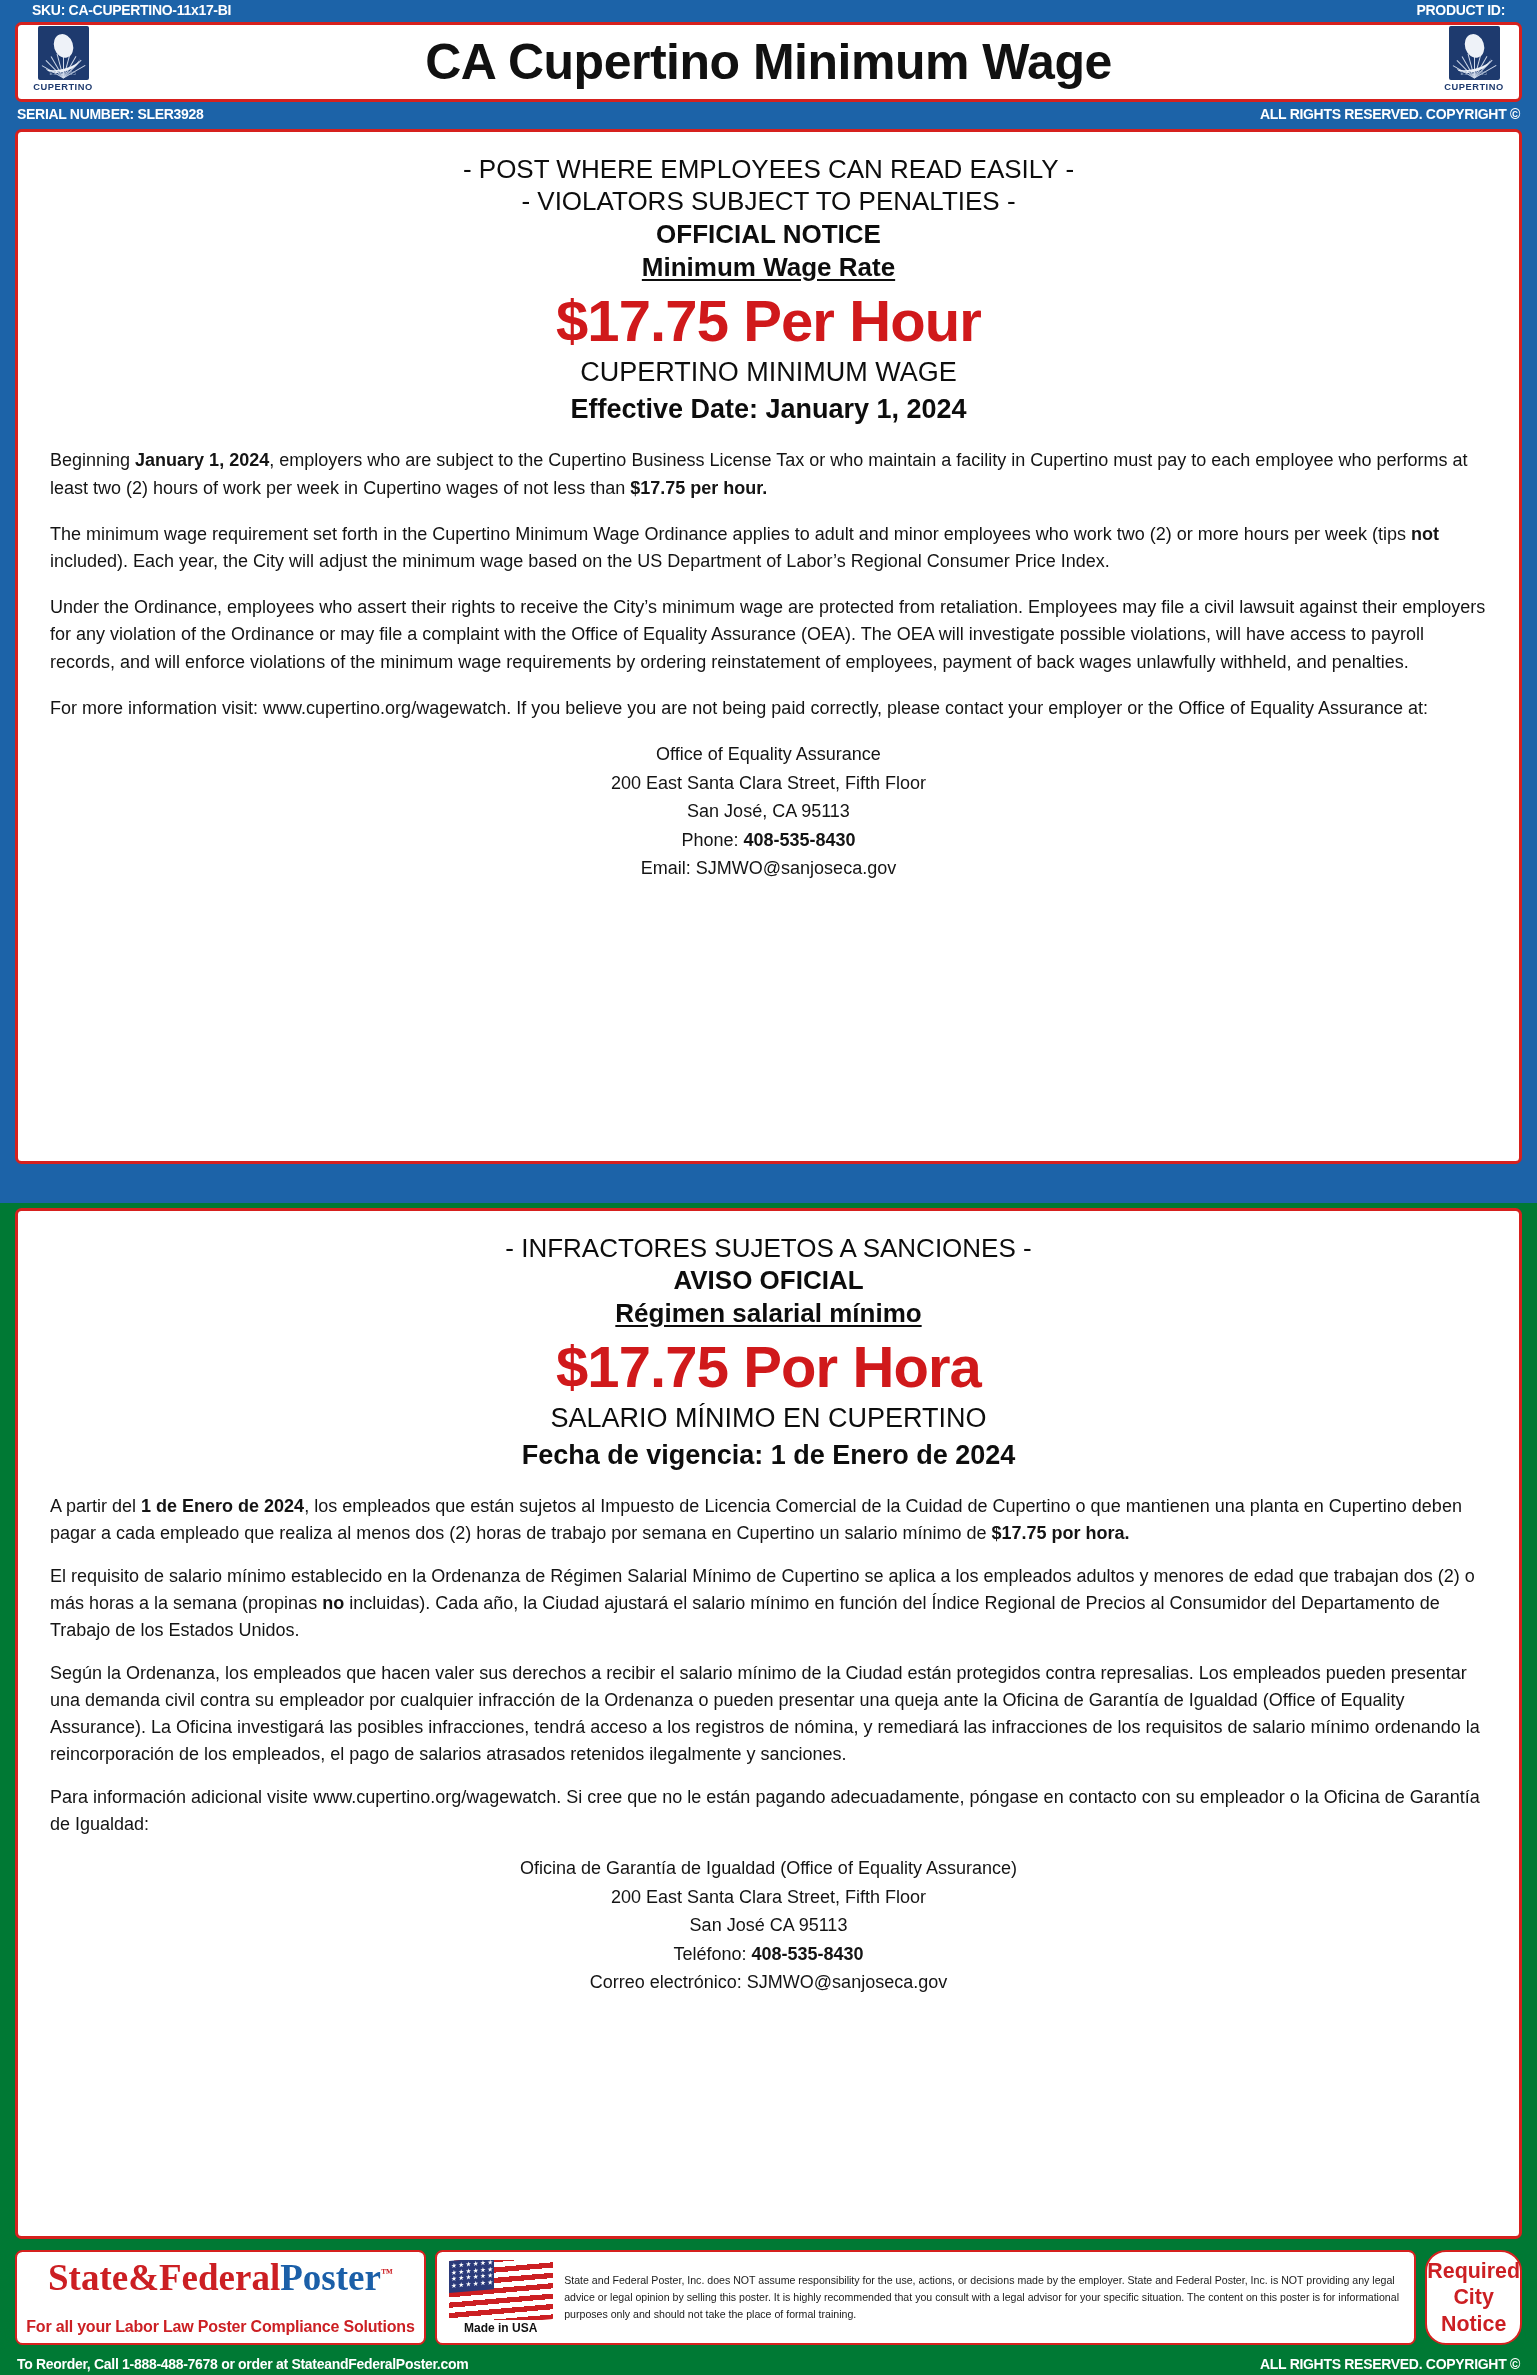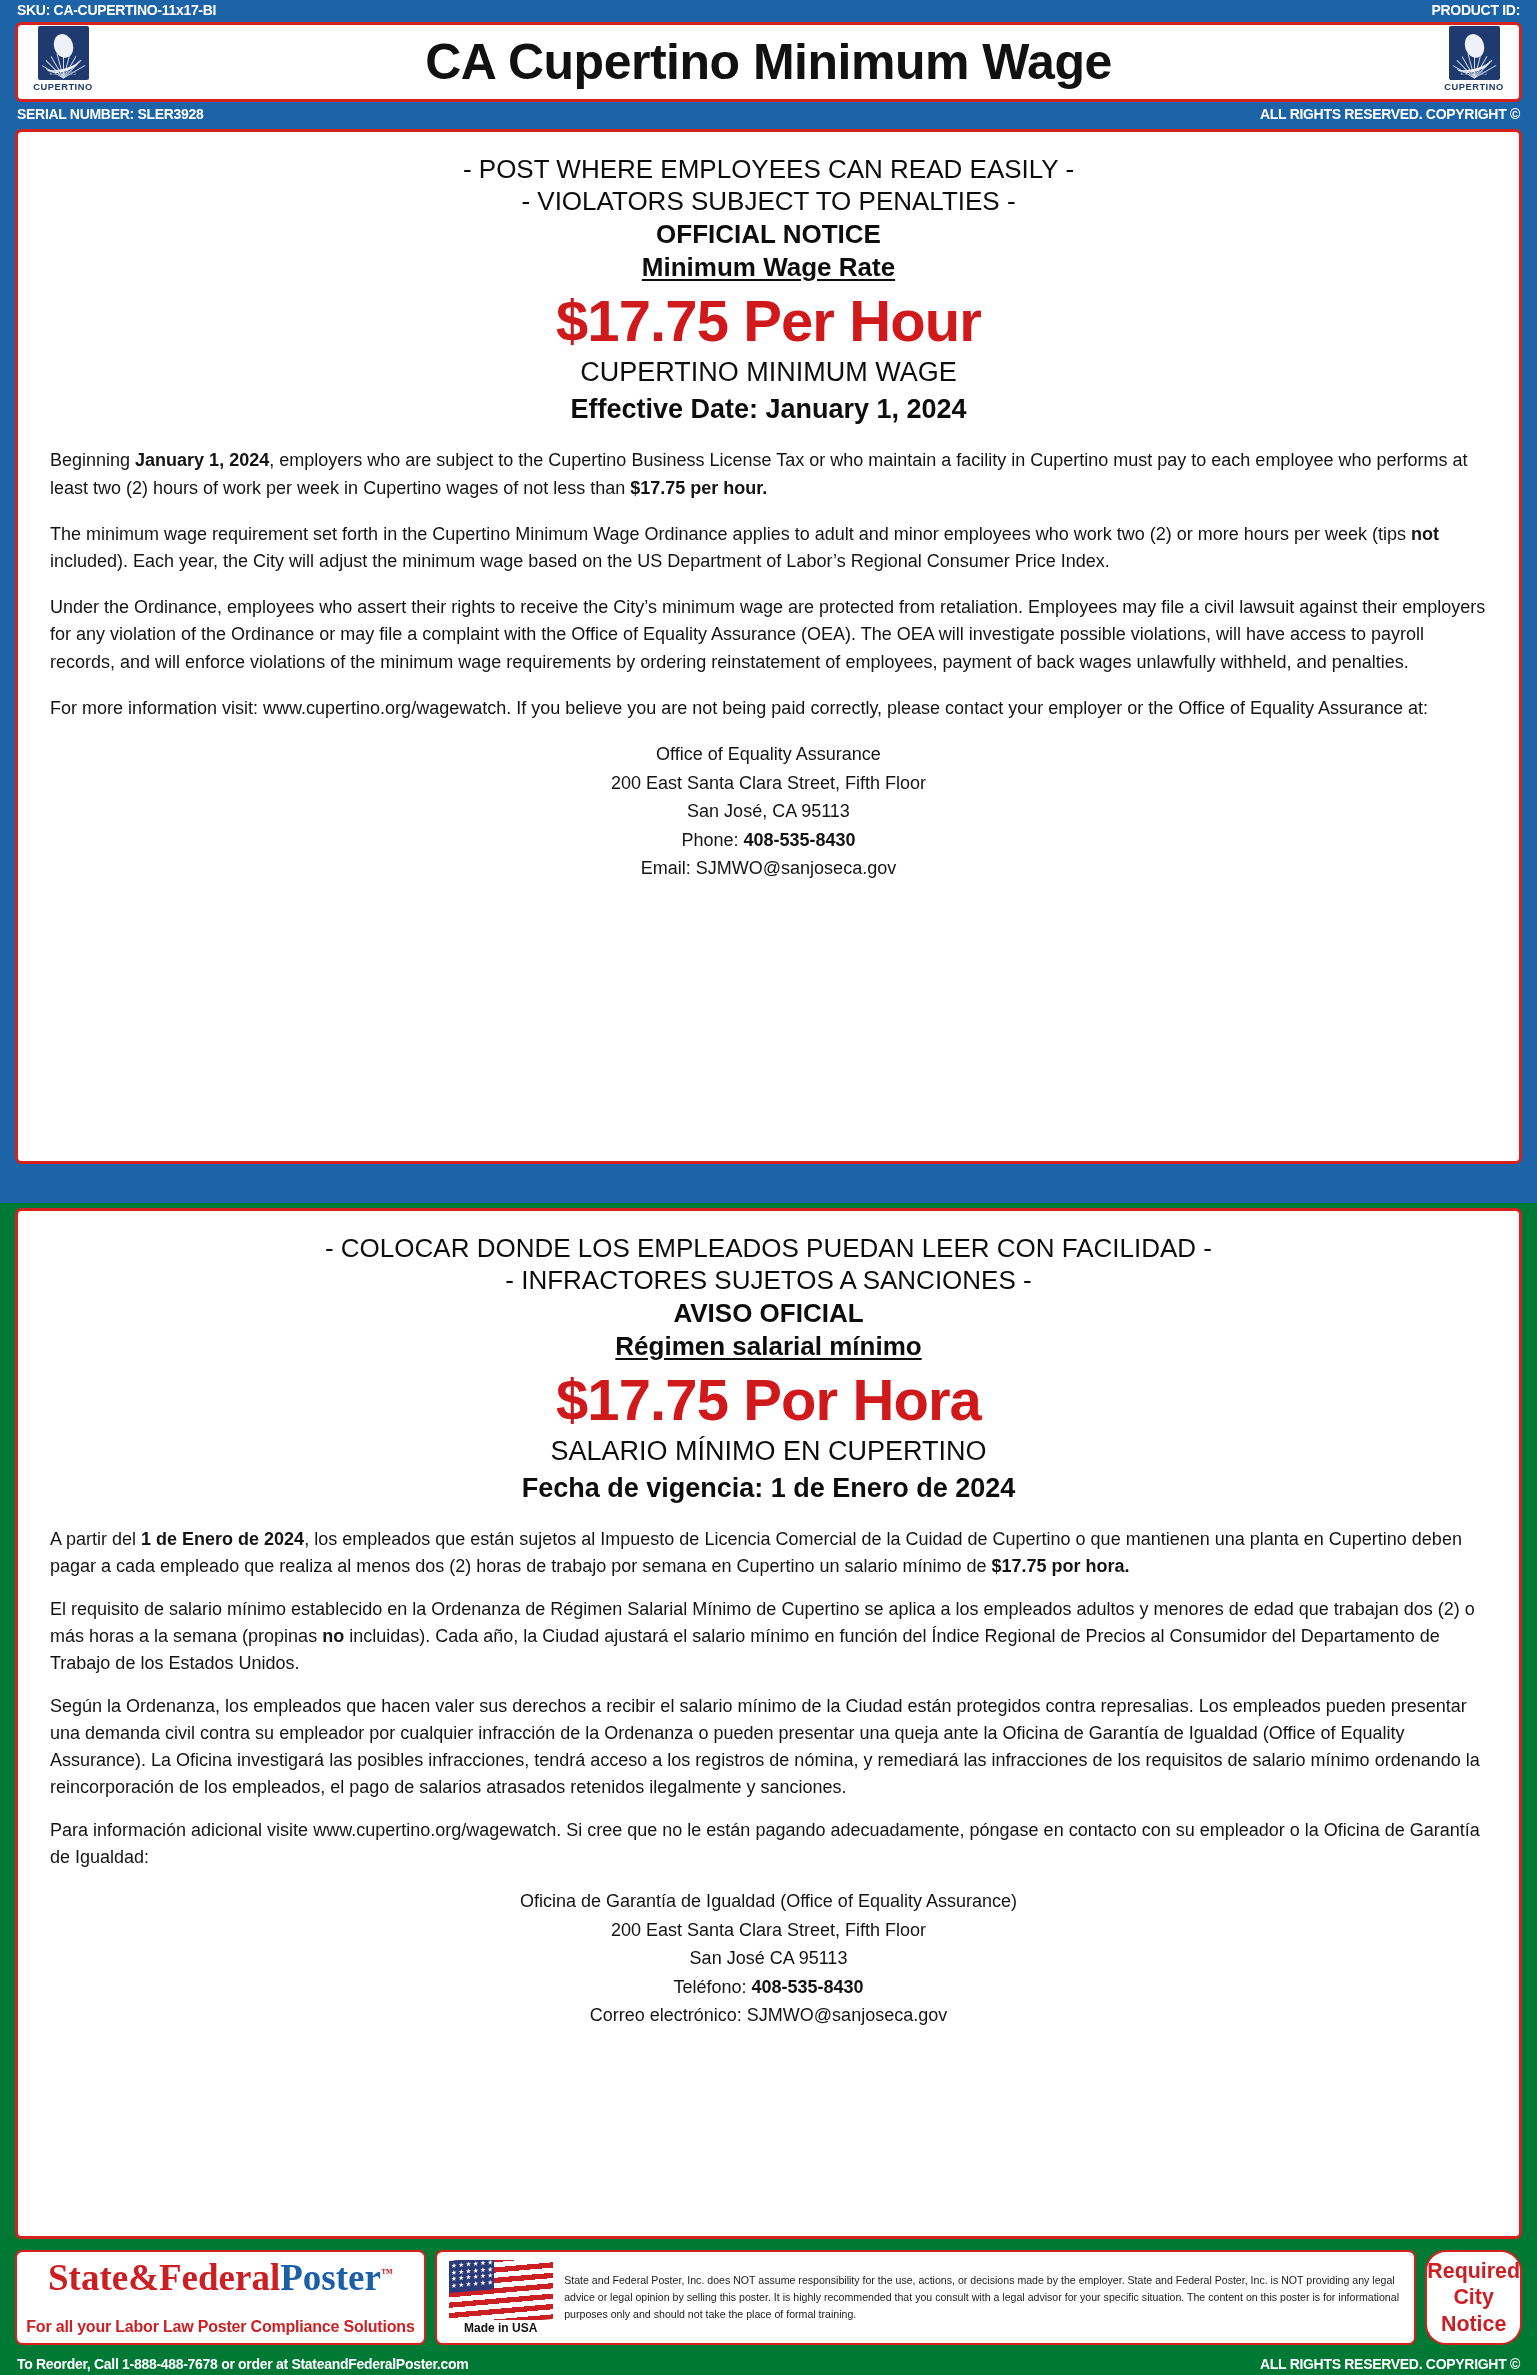--- a/index.html
+++ b/index.html
@@ -35,21 +35,21 @@
   
   .sku-strip {
     position: absolute;
     left: 0;
     top: 0;
     width: 1537px;
     height: 20.5px;
     display: flex;
     align-items: center;
     justify-content: space-between;
-    padding: 0 17px;
+    padding: 0 32px;
     box-sizing: border-box;
   }
   .sku-text {
     color: #ffffff;
     font-size: 14px;
     font-weight: bold;
     letter-spacing: -0.3px;
     font-family: "Liberation Sans", sans-serif;
     white-space: nowrap;
   }
@@ -481,21 +481,20 @@
       <div>
         <span>Phone: </span><span class="b">408-535-8430</span>
       </div>
       <div>
         <span>Email: </span><span>SJMWO@sanjoseca.gov</span>
       </div>
     </div>
   </div>
 
   <div class="panel" id="panel-es">
-    <div class="hdr-line">- COLOCAR DONDE LOS EMPLEADOS PUEDAN LEER CON FACILIDAD -</div>
     <div class="hdr-line">- INFRACTORES SUJETOS A SANCIONES -</div>
     <div class="hdr-bold">AVISO OFICIAL</div>
     <div class="hdr-underline">Régimen salarial mínimo</div>
     <div class="rate-big">$17.75 Por Hora</div>
     <div class="rate-sub">SALARIO MÍNIMO EN CUPERTINO</div>
     <div class="rate-date">Fecha de vigencia: 1 de Enero de 2024</div>
 
     <div class="body-block" id="es-paras">
         <div class="para"><span>A partir del </span><b>1 de Enero de 2024</b><span>, los empleados que están sujetos al Impuesto de Licencia Comercial de la Cuidad de Cupertino o que mantienen una planta en Cupertino deben pagar a cada empleado que realiza al menos dos (2) horas de trabajo por semana en Cupertino un salario mínimo de </span><b>$17.75 por hora.</b></div>
         <div class="para"><span>El requisito de salario mínimo establecido en la Ordenanza de Régimen Salarial Mínimo de Cupertino se aplica a los empleados adultos y menores de edad que trabajan dos (2) o más horas a la semana (propinas </span><b>no</b><span> incluidas). Cada año, la Ciudad ajustará el salario mínimo en función del Índice Regional de Precios al Consumidor del Departamento de Trabajo de los Estados Unidos.</span></div>

